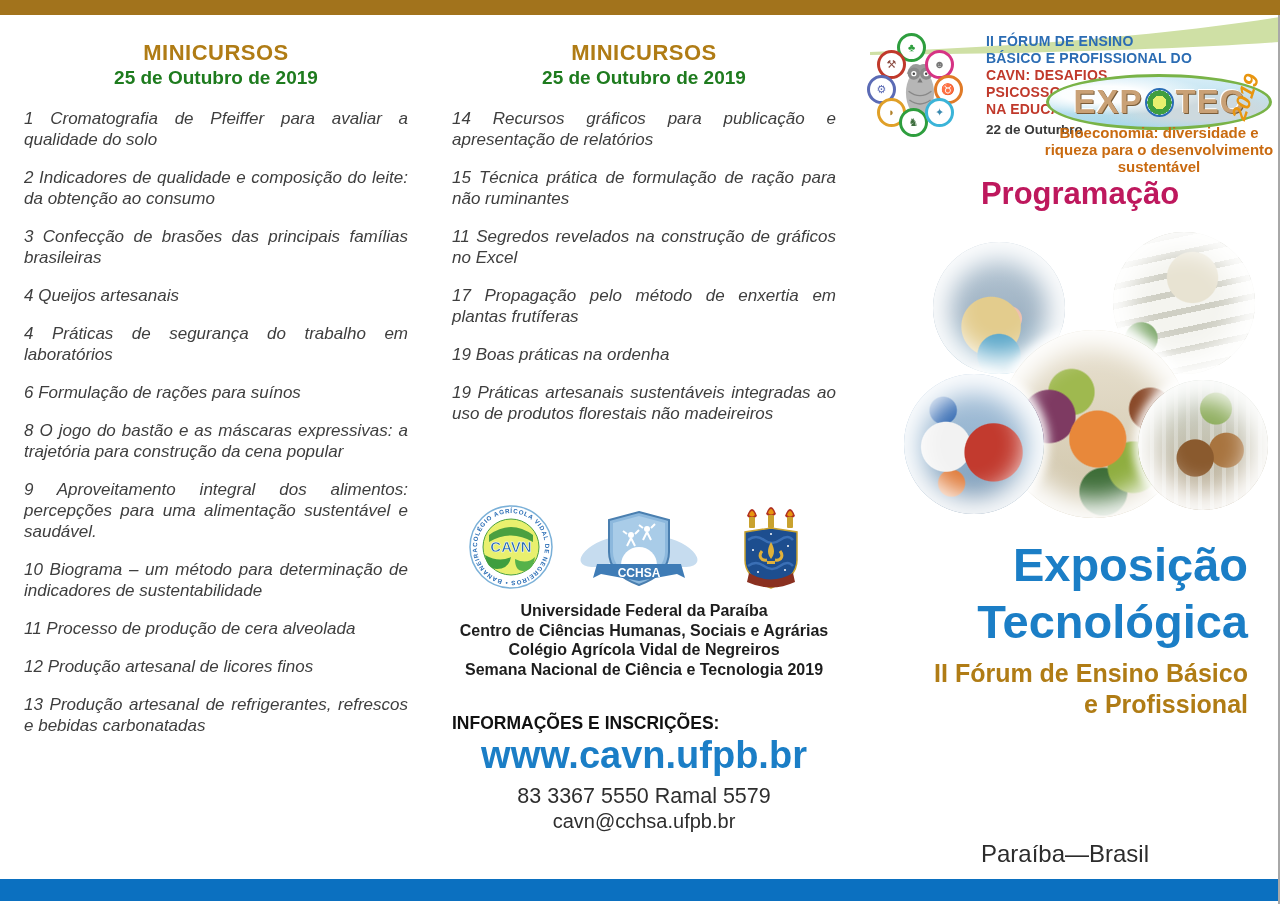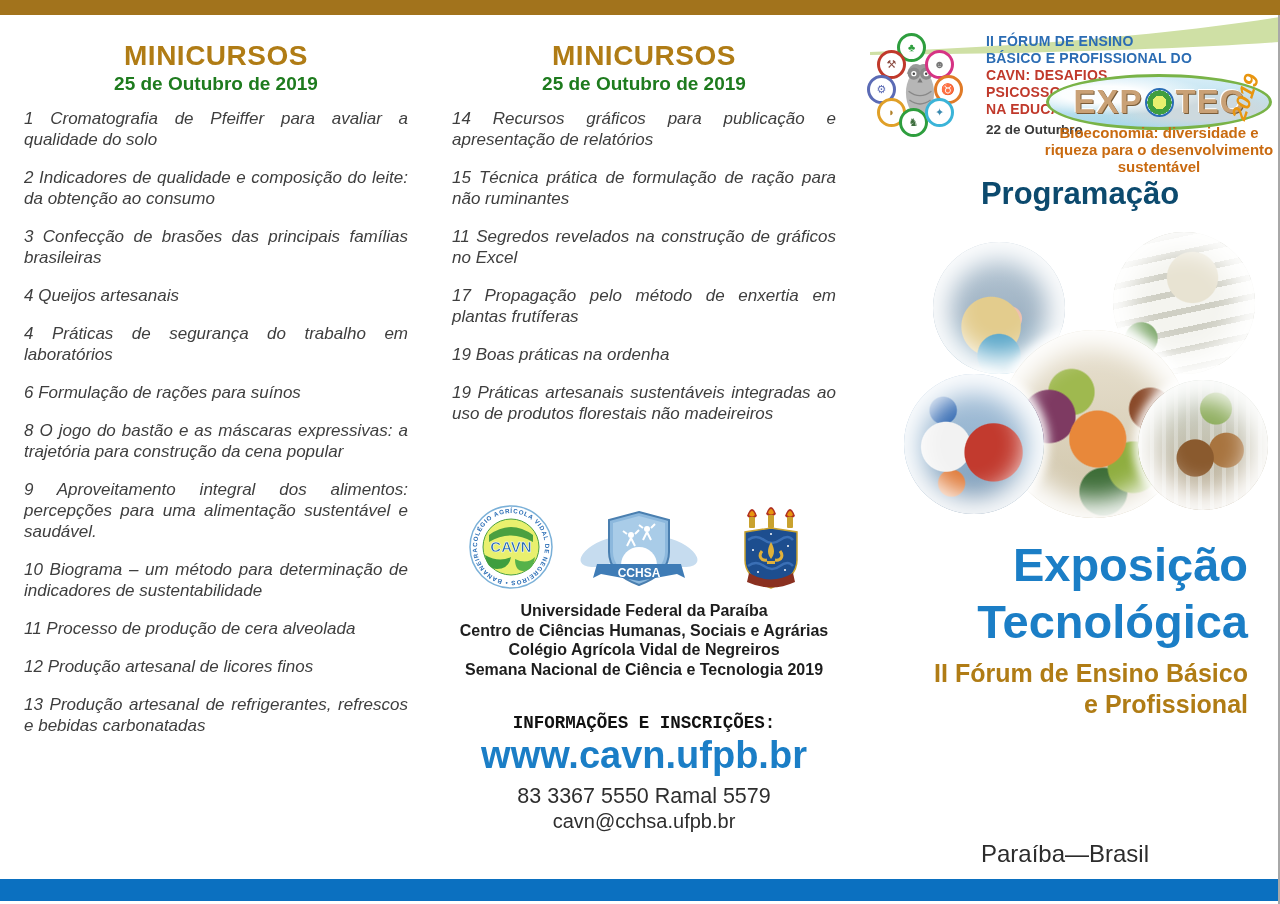--- a/index.html
+++ b/index.html
@@ -8,38 +8,38 @@
     font-family:"Liberation Sans", sans-serif; overflow:hidden;
     border-bottom:1px solid #8f8f8f;
   }
   .top-bar { position:absolute; top:0; left:0; width:100%; height:15px; background:#a2731c; }
   .bottom-bar { position:absolute; left:0; top:879px; width:100%; height:22px; background:#0b70c0; }
   .right-edge { position:absolute; top:15px; right:0; width:2px; height:889px; background:#a8a8a8; }
   .swoosh { position:absolute; top:14px; right:0; width:420px; height:52px; }
 
   
   .col-head { position:absolute; width:384px; text-align:center; }
-  .col-head .t1 { font-size:28px; font-weight:bold; color:#b07c15; letter-spacing:.5px; }
+  .col-head .t1 { font-size:22px; font-weight:bold; color:#b07c15; letter-spacing:.5px; }
   .col-head .t2 { font-size:19px; font-weight:bold; color:#1e7b1e; margin-top:1px; }
   #left-head { left:24px; top:40px; }
   #mid-head  { left:452px; top:40px; }
 
   .items { position:absolute; width:384px; }
   #left-items { left:24px; top:108px; }
   #mid-items  { left:452px; top:108px; }
   .items p { margin:0 0 17px; font-size:17px; line-height:21px; color:#3e3e3e; text-align:justify;font-style:italic; }
 
   
   #logos { position:absolute; left:452px; top:498px; width:384px; height:98px; }
   .logo-block { position:absolute; }
 
   #institution { position:absolute; left:452px; top:601px; width:384px; text-align:center;
     font-weight:bold; color:#1d1d1d; font-size:16px; line-height:19.5px; }
-  #info-label { position:absolute; left:452px; top:713px; width:384px; text-align:center;
-    font-weight:bold; font-size:17.5px; color:#111;font-family:Liberation Mono, monospace; }
+  #info-label { position:absolute; left:452px; top:713px; width:384px; 
+    font-weight:bold; font-size:17.5px; color:#111; }
   #website { position:absolute; left:452px; top:734px; width:384px; text-align:center;
     font-weight:bold; font-size:38px; color:#1b7ec6; cursor:pointer; }
   #phone { position:absolute; left:452px; top:784px; width:384px; text-align:center;
     font-size:21.5px; color:#2e2e2e; }
   #email { position:absolute; left:452px; top:810px; width:384px; text-align:center;
     font-size:20px; color:#2e2e2e; cursor:pointer; }
 
   
   #owl-logo { position:absolute; left:864px; top:28px; width:112px; height:116px; }
   .ring { position:absolute; width:23px; height:23px; border-radius:50%; border:3px solid #888;
@@ -73,21 +73,21 @@
     text-shadow:1px 1px 0 #7a5c38, -1px -1px 0 #fff; }
   .mini-cavn { width:25px; height:25px; border-radius:50%; border:2px solid #2a6db5;
     background:radial-gradient(circle,#e9f06e 0 38%, #3f9e3f 39% 68%, #fff 69%);
     margin:0 2px; flex:none; }
   .exp-year { position:absolute; right:0px; top:8px; font-size:21px; font-weight:bold;
     font-style:italic; color:#e8950f; transform:rotate(-72deg); }
   #expotec-tagline { position:absolute; left:1040px; top:124px; width:238px; text-align:center;
     font-size:15px; font-weight:bold; color:#c96a10; }
 
   #programacao { position:absolute; left:905px; top:176px; width:350px; text-align:center;
-    font-size:31px; font-weight:bold; color:#0c4a6e; }
+    font-size:31px; font-weight:bold; color:#be185d; }
 
   
   #collage { position:absolute; left:900px; top:230px; width:376px; height:290px; }
   .photo { position:absolute; border-radius:50%;
     box-shadow: inset 0 0 24px 18px rgba(255,255,255,.95), 0 0 10px 5px rgba(255,255,255,.9); }
   #photo-pigs { left:33px; top:12px; width:132px; height:132px;
     background:
       radial-gradient(circle at 50% 86%, #5aa7c9 0 16%, rgba(0,0,0,0) 17%),
       radial-gradient(circle at 44% 64%, #e3cc8d 0 26%, rgba(0,0,0,0) 27%),
       radial-gradient(circle at 58% 58%, #eec0ae 0 11%, rgba(0,0,0,0) 12%),

